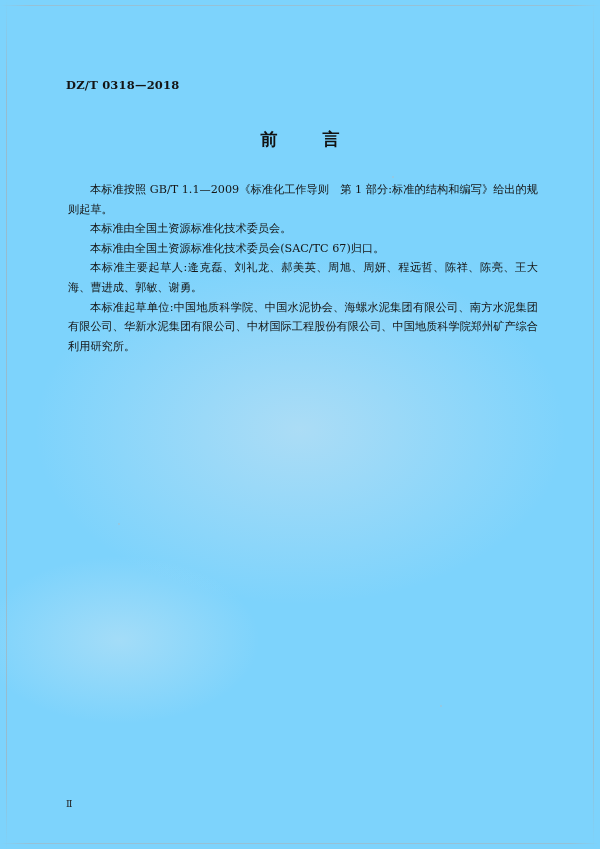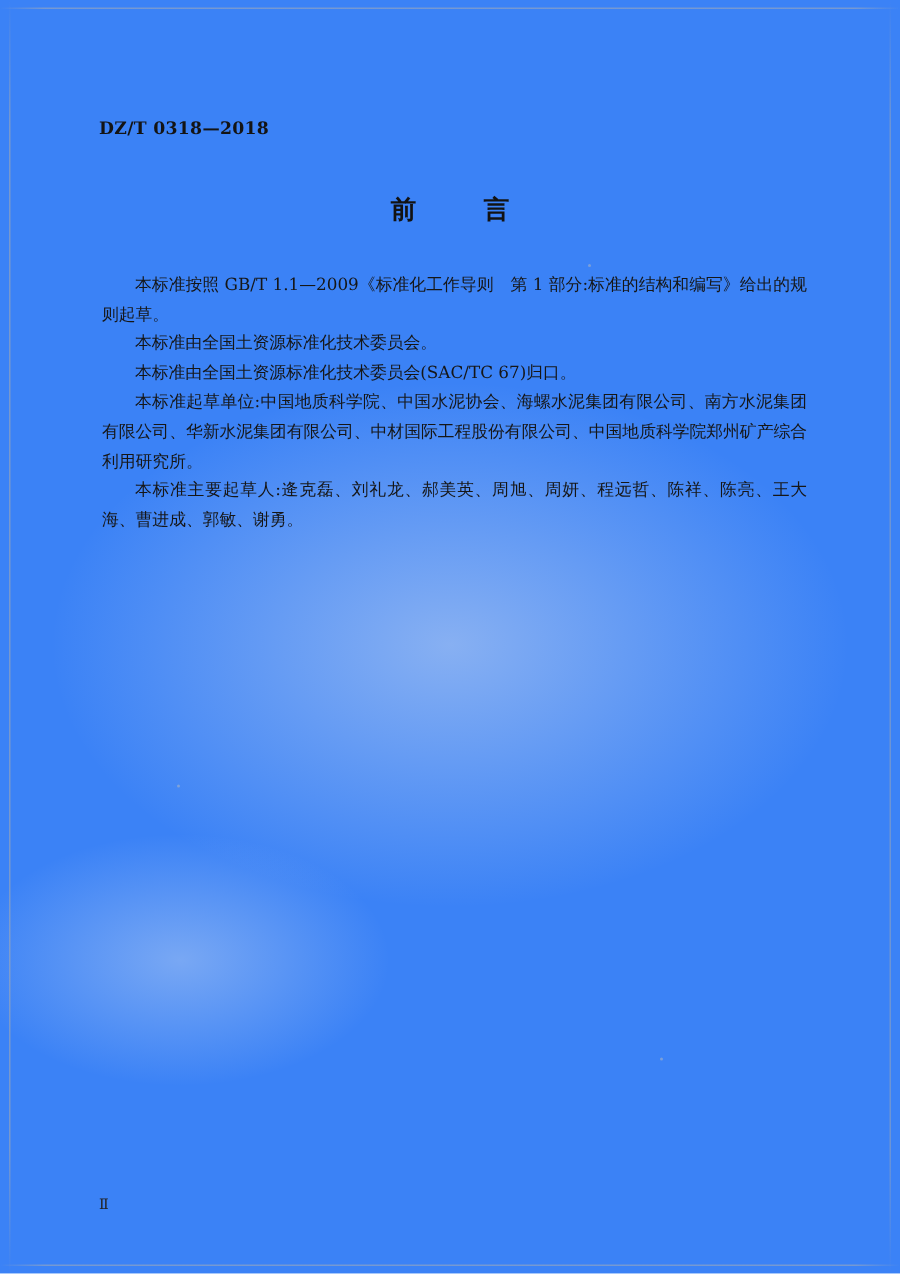--- a/index.html
+++ b/index.html
@@ -14,21 +14,21 @@
     font-family: "DejaVu Serif", "Liberation Serif", serif;
     color: #1a1a1a;
     overflow: hidden;
   }
   .page {
     position: absolute;
     left: 0;
     top: 0;
     width: 600px;
     height: 849px;
-    background: #3b82f6;
+    background: #7dd3fc;
   }
   
   .scan-tint {
     position: absolute;
     inset: 0;
     background:
       radial-gradient(ellipse 380px 250px at 300px 430px, rgba(228,232,238,0.45), rgba(255,255,255,0) 70%),
       radial-gradient(ellipse 200px 120px at 120px 640px, rgba(235,238,240,0.35), rgba(255,255,255,0) 70%);
     pointer-events: none;
   }
@@ -108,18 +108,18 @@
   <div class="speck" style="left:392px; top:176px; width:2px; height:2px;"></div>
 
   <div class="header-code">DZ/T 0318—2018</div>
 
   <div class="doc-title">前　言</div>
 
   <div class="body-block">
     <p class="para">本标准按照 GB/T 1.1—2009《标准化工作导则　第 1 部分:标准的结构和编写》给出的规则起草。</p>
     <p class="para">本标准由全国土资源标准化技术委员会。</p>
     <p class="para">本标准由全国土资源标准化技术委员会(SAC/TC 67)归口。</p>
+    <p class="para">本标准主要起草人:逄克磊、刘礼龙、郝美英、周旭、周妍、程远哲、陈祥、陈亮、王大海、曹进成、郭敏、谢勇。</p>
     <p class="para">本标准起草单位:中国地质科学院、中国水泥协会、海螺水泥集团有限公司、南方水泥集团有限公司、华新水泥集团有限公司、中材国际工程股份有限公司、中国地质科学院郑州矿产综合利用研究所。</p>
-    <p class="para">本标准主要起草人:逄克磊、刘礼龙、郝美英、周旭、周妍、程远哲、陈祥、陈亮、王大海、曹进成、郭敏、谢勇。</p>
   </div>
 
   <div class="page-number">Ⅱ</div>
 </div>
 
 </body></html>

